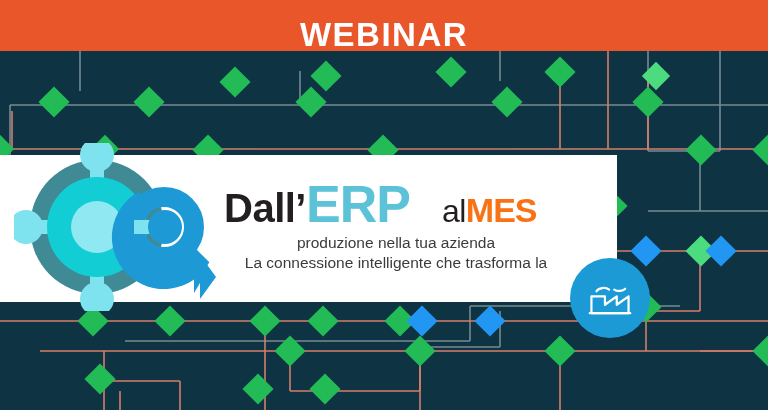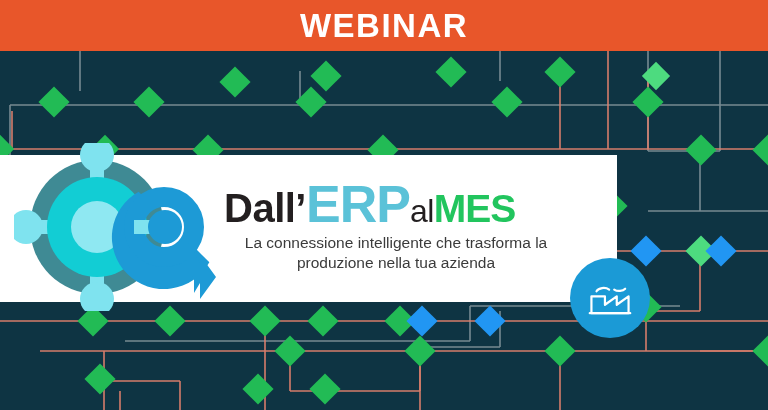--- a/index.html
+++ b/index.html
@@ -20,21 +20,21 @@
   }
 
   
   #webinar-bar {
     position: absolute;
     left: 0; top: 0;
     width: 768px;
     height: 51px;
     background: #e8562a;
     display: flex;
-    align-items: center;
+    align-items: flex-end;
     justify-content: center;
     z-index: 40;
   }
   #webinar-bar .label {
     color: #ffffff;
     font-size: 33px;
     font-weight: bold;
     letter-spacing: 1.5px;
     font-family: "Liberation Sans", sans-serif;
     line-height: 1;
@@ -96,25 +96,26 @@
     font-size: 52px;
     font-weight: bold;
     color: #5bc2d8;
     letter-spacing: -1px;
   }
   #main-title .t-al {
     font-size: 32px;
     font-weight: normal;
     color: #231f20;
     letter-spacing: -0.5px;
+    margin-left: 32px;
   }
   #main-title .t-mes {
-    font-size: 39px;
+    font-size: 34px;
     font-weight: bold;
-    color: #22c55e;
+    color: #f97316;
     letter-spacing: -1px;
   }
   #subtitle {
     margin-top: 3px;
     font-family: "Liberation Sans", sans-serif;
     font-size: 15.5px;
     font-weight: normal;
     color: #3b3b3b;
     line-height: 1.28;
     text-align: center;
@@ -273,22 +274,22 @@
       <polygon points="170,112 204,146 204,126 216,146 204,166 204,146" fill="#1d9ad6" transform="translate(-24,-16)"></polygon>
       <polygon points="158,108 196,146 196,124 212,146 196,168 196,146" fill="#1d9ad6" transform="translate(-10,-12)"></polygon>
     </g>
   </svg>
 
   <div id="title-block">
     <div id="main-title">
       <span class="t-dall">Dall’</span><span class="t-erp">ERP</span><span class="t-al">al</span><span class="t-mes">MES</span>
     </div>
     <div id="subtitle">
+      <div>produzione nella tua azienda</div>
       <div>La connessione intelligente che trasforma la</div>
-      <div>produzione nella tua azienda</div>
     </div>
   </div>
 
   <div id="factory-badge">
     <svg viewBox="0 0 64 64" width="54" height="54">
       <g fill="none" stroke="#ffffff" stroke-width="2.6" stroke-linejoin="round" stroke-linecap="round">
         <path d="M10 30 L10 50 L54 50 L54 30 L40 40 L40 30 L26 40 L26 30 Z"></path>
         <path d="M8 50 L56 50"></path>
         <path d="M16 24 a9 6 0 0 1 15 -2"></path>
         <path d="M37 22 a8 5 0 0 0 13 -1"></path>

